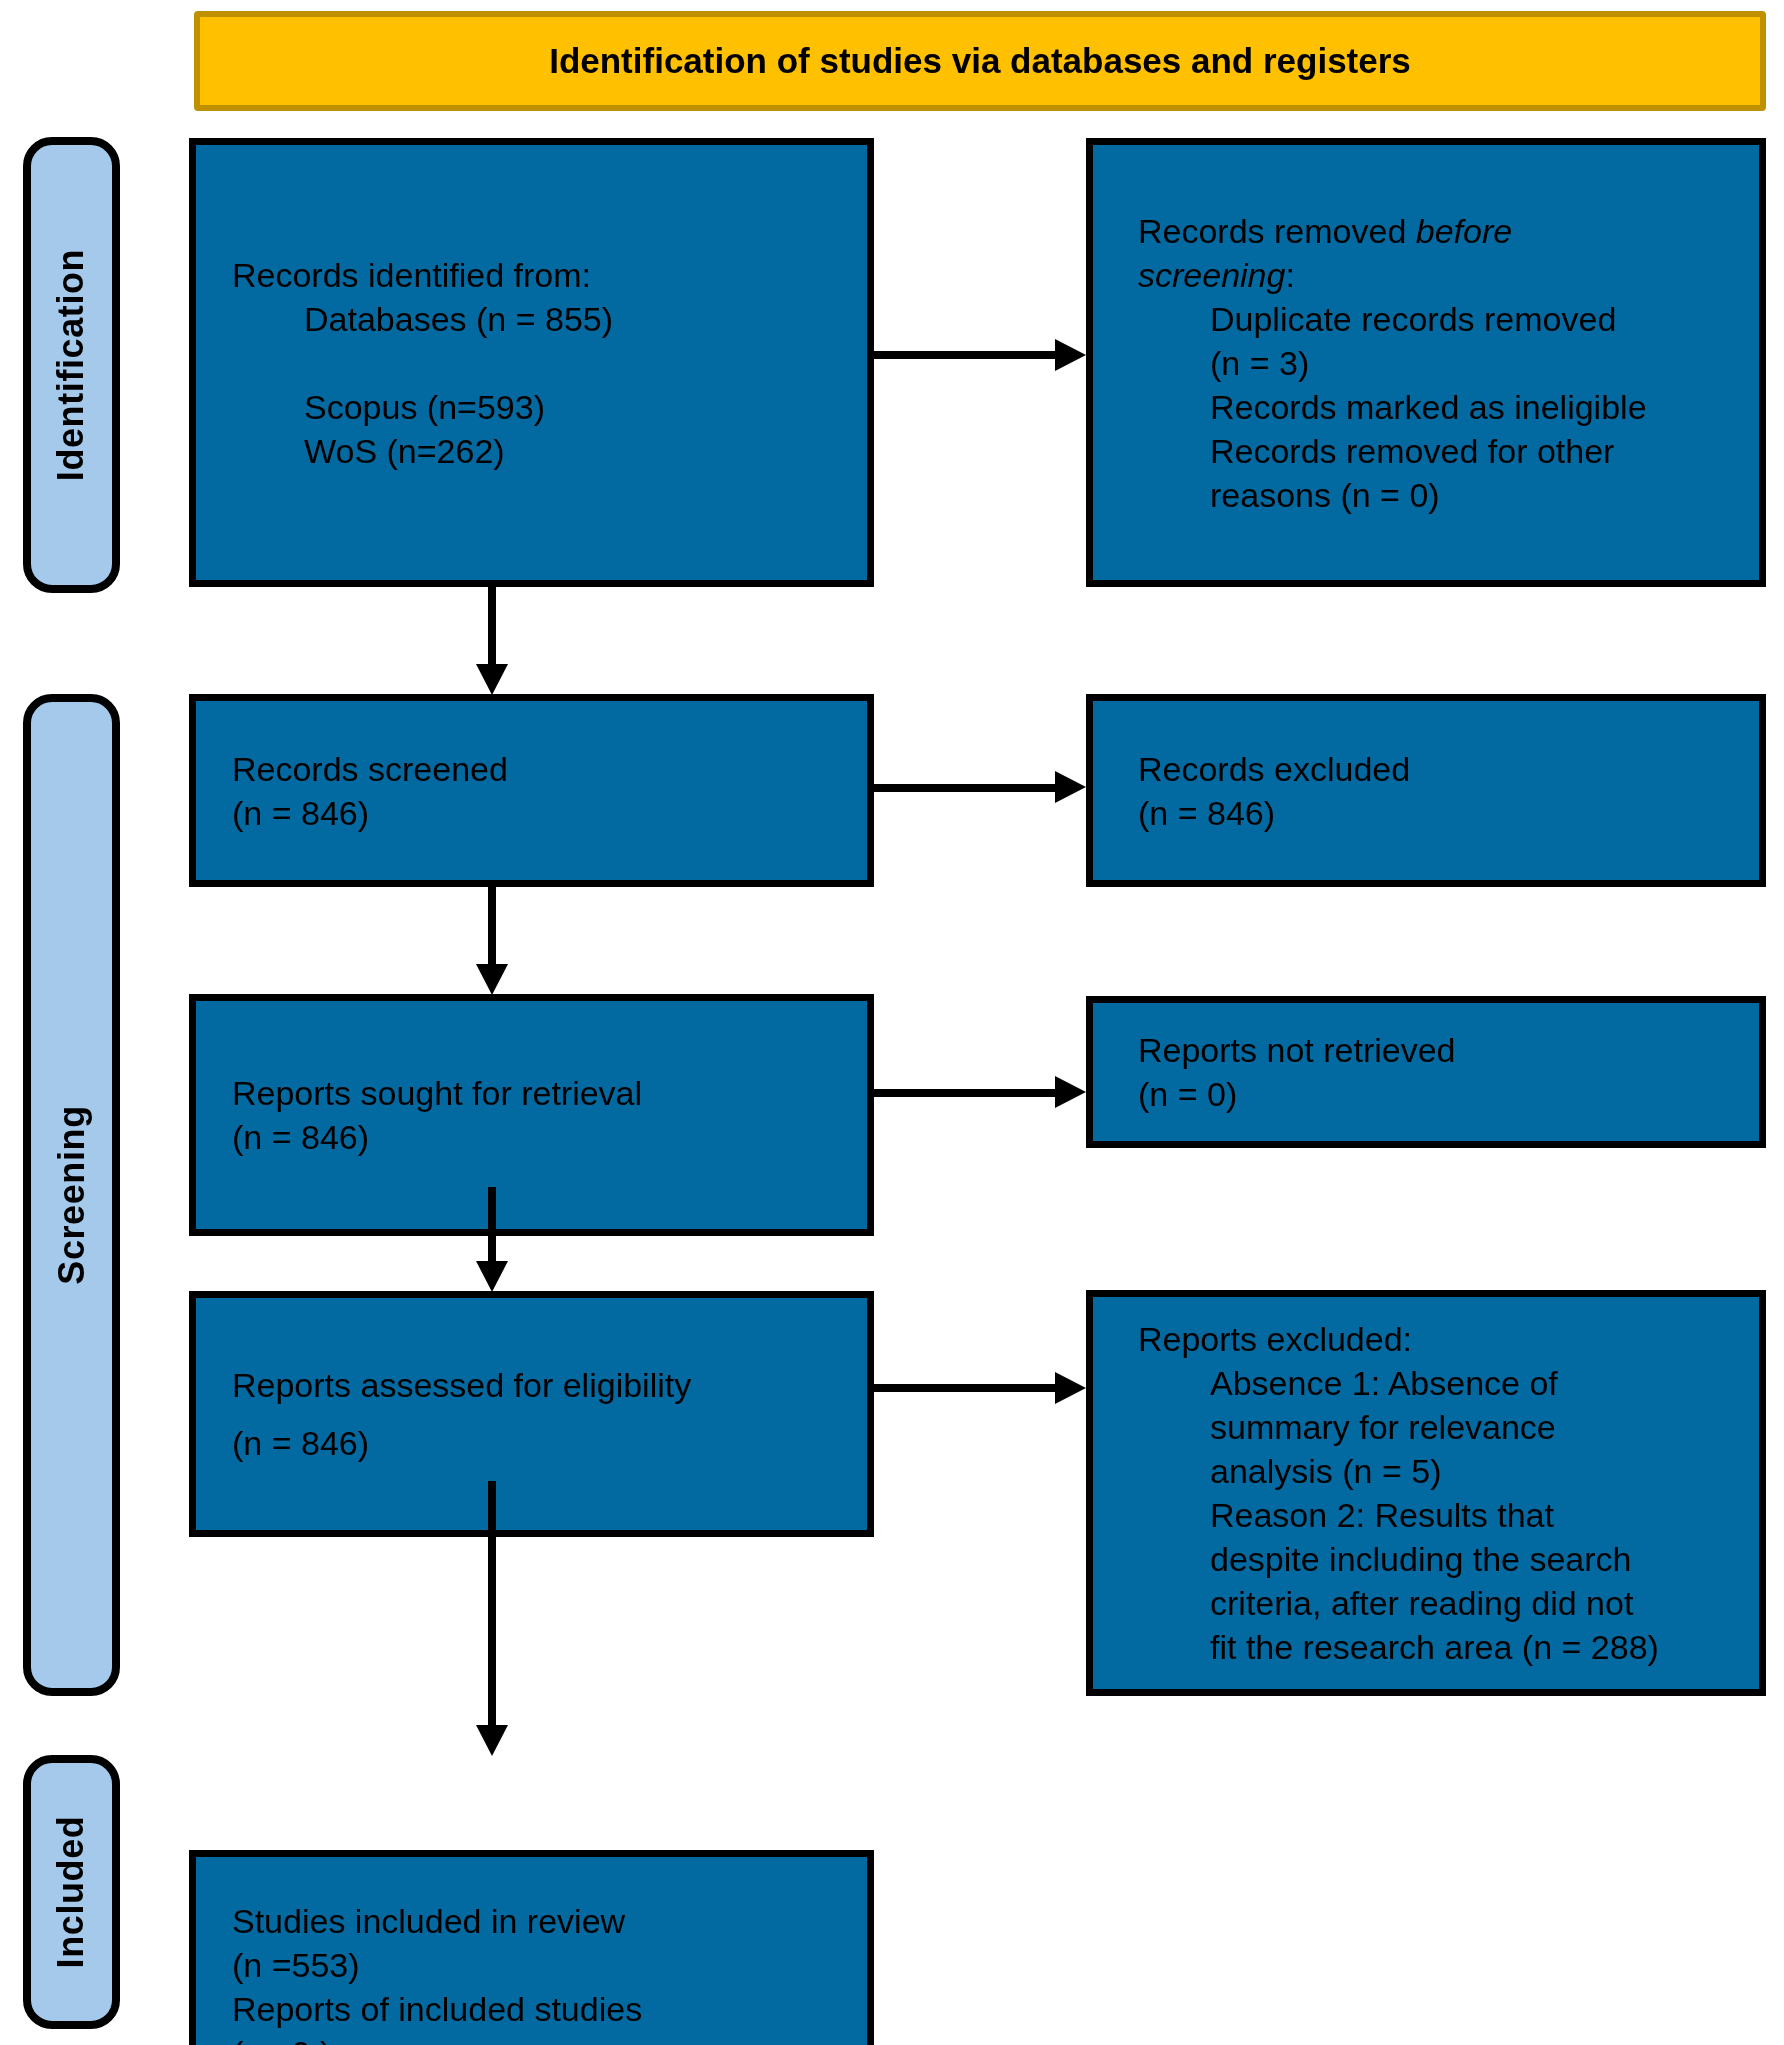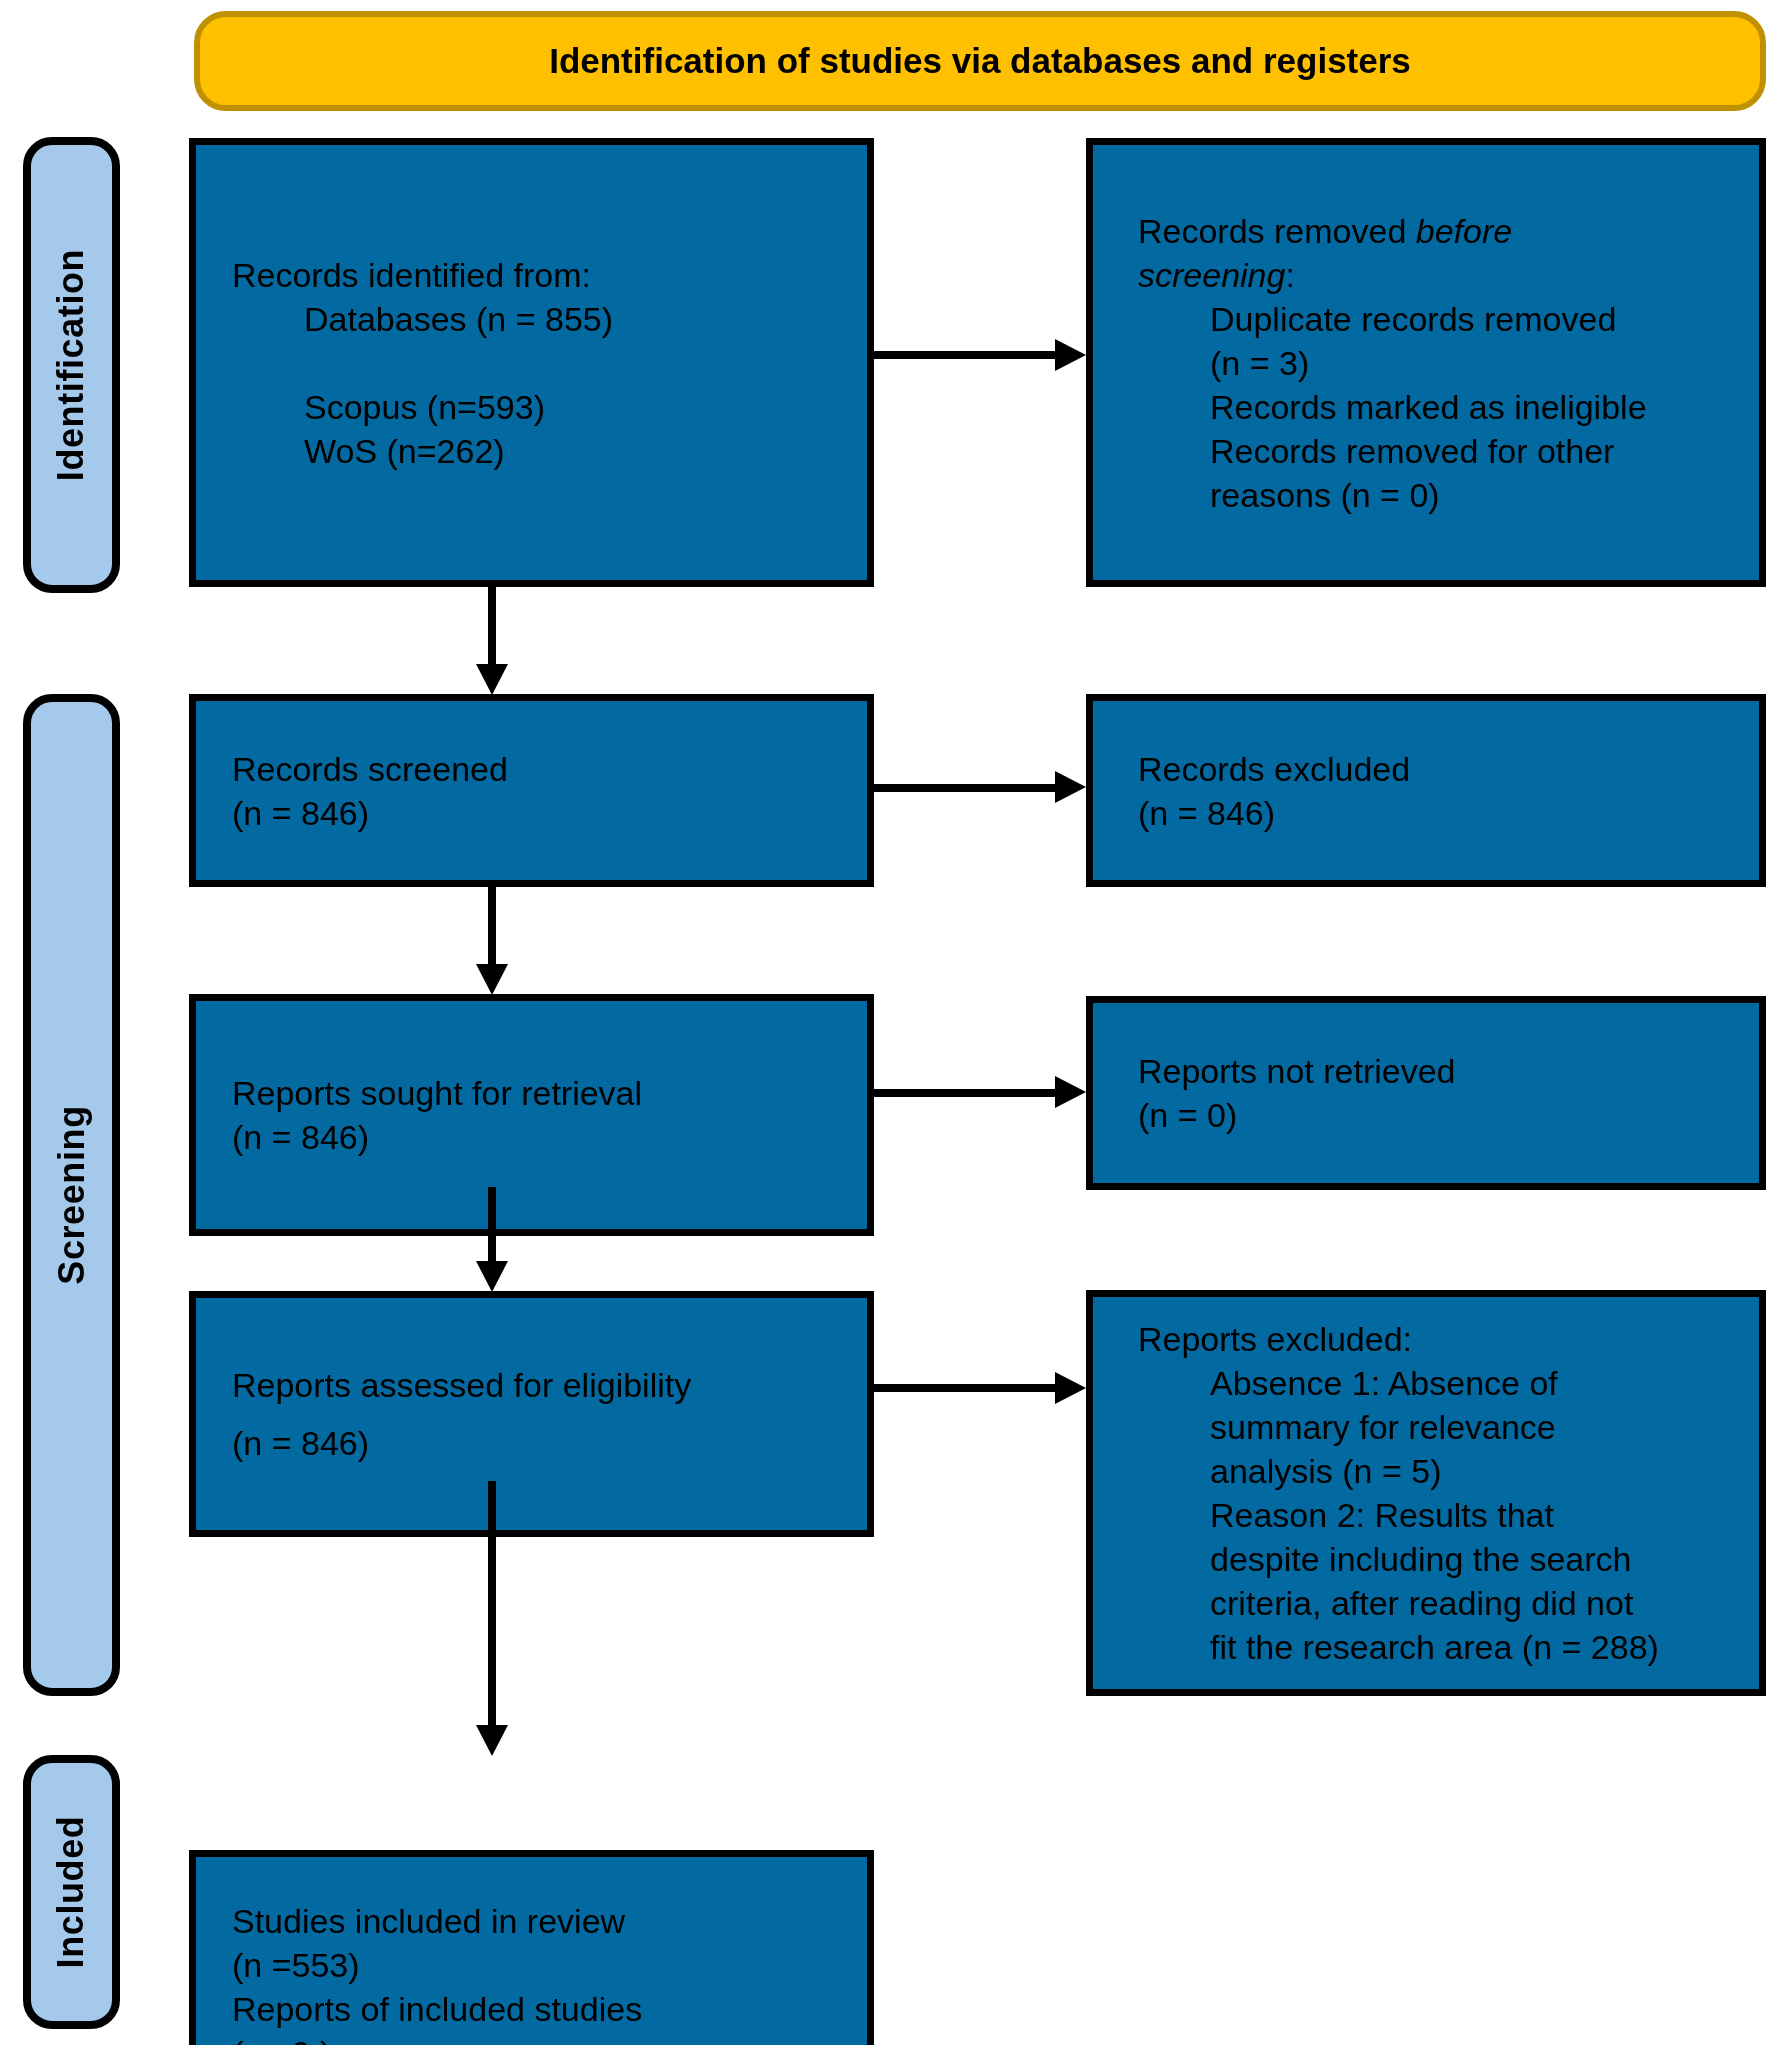--- a/index.html
+++ b/index.html
@@ -21,21 +21,21 @@
     background: #ffffff;
     overflow: hidden;
   }
 
   .header-banner {
     position: absolute;
     left: 194px; top: 11.2px;
     width: 1572px; height: 100px;
     background: var(--header-fill);
     border: 6.2px solid var(--header-border);
-    border-radius: 32px;
+    border-radius: 4px;
     display: flex; align-items: center; justify-content: center;
     font-weight: bold;
     font-size: 35px;
   }
 
   .stage {
     position: absolute;
     left: 23px; width: 97px;
     background: var(--stage-fill);
     border: 8px solid var(--line-color);
@@ -66,21 +66,21 @@
   .flow-box .line.indent-1 { padding-left: 72px; }
 
   .col-left  { left: 189px;  width: 685px; padding: 12.5px 12.5px 12.5px 36px; }
   .col-right { left: 1086px; width: 680px; padding: 12.5px 12.5px 12.5px 45px; }
 
   #box-records-identified    { top: 138px;  height: 449px; }
   #box-records-removed       { top: 138px;  height: 449px; }
   #box-records-screened      { top: 694px; height: 193px; }
   #box-records-excluded      { top: 694px; height: 193px; }
   #box-reports-sought        { top: 994px; height: 242px; }
-  #box-reports-not-retrieved { top: 996px; height: 194px; }
+  #box-reports-not-retrieved { top: 996px; height: 152px; }
   #box-reports-assessed      { top: 1291px; height: 246px; gap: 14px; }
   #box-reports-excluded      { top: 1290px; height: 406px; }
   #box-studies-included      { top: 1850px; height: 274px; }
 
   .shaft-v { position: absolute; width: 8px; background: var(--line-color); }
   .shaft-h { position: absolute; height: 8px; background: var(--line-color); }
   .head-down {
     position: absolute; width: 0; height: 0;
     border-left: 16px solid transparent;
     border-right: 16px solid transparent;

